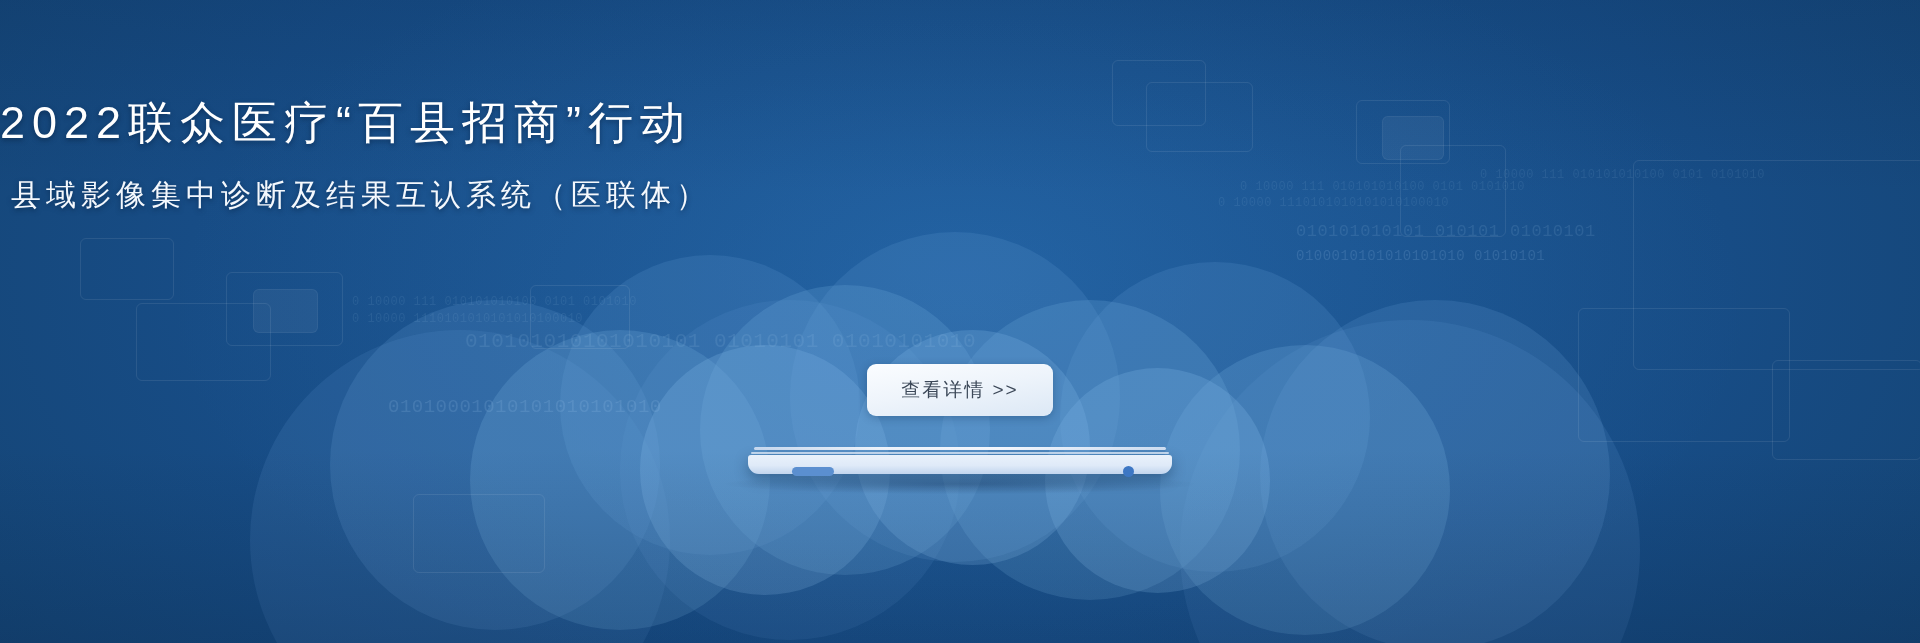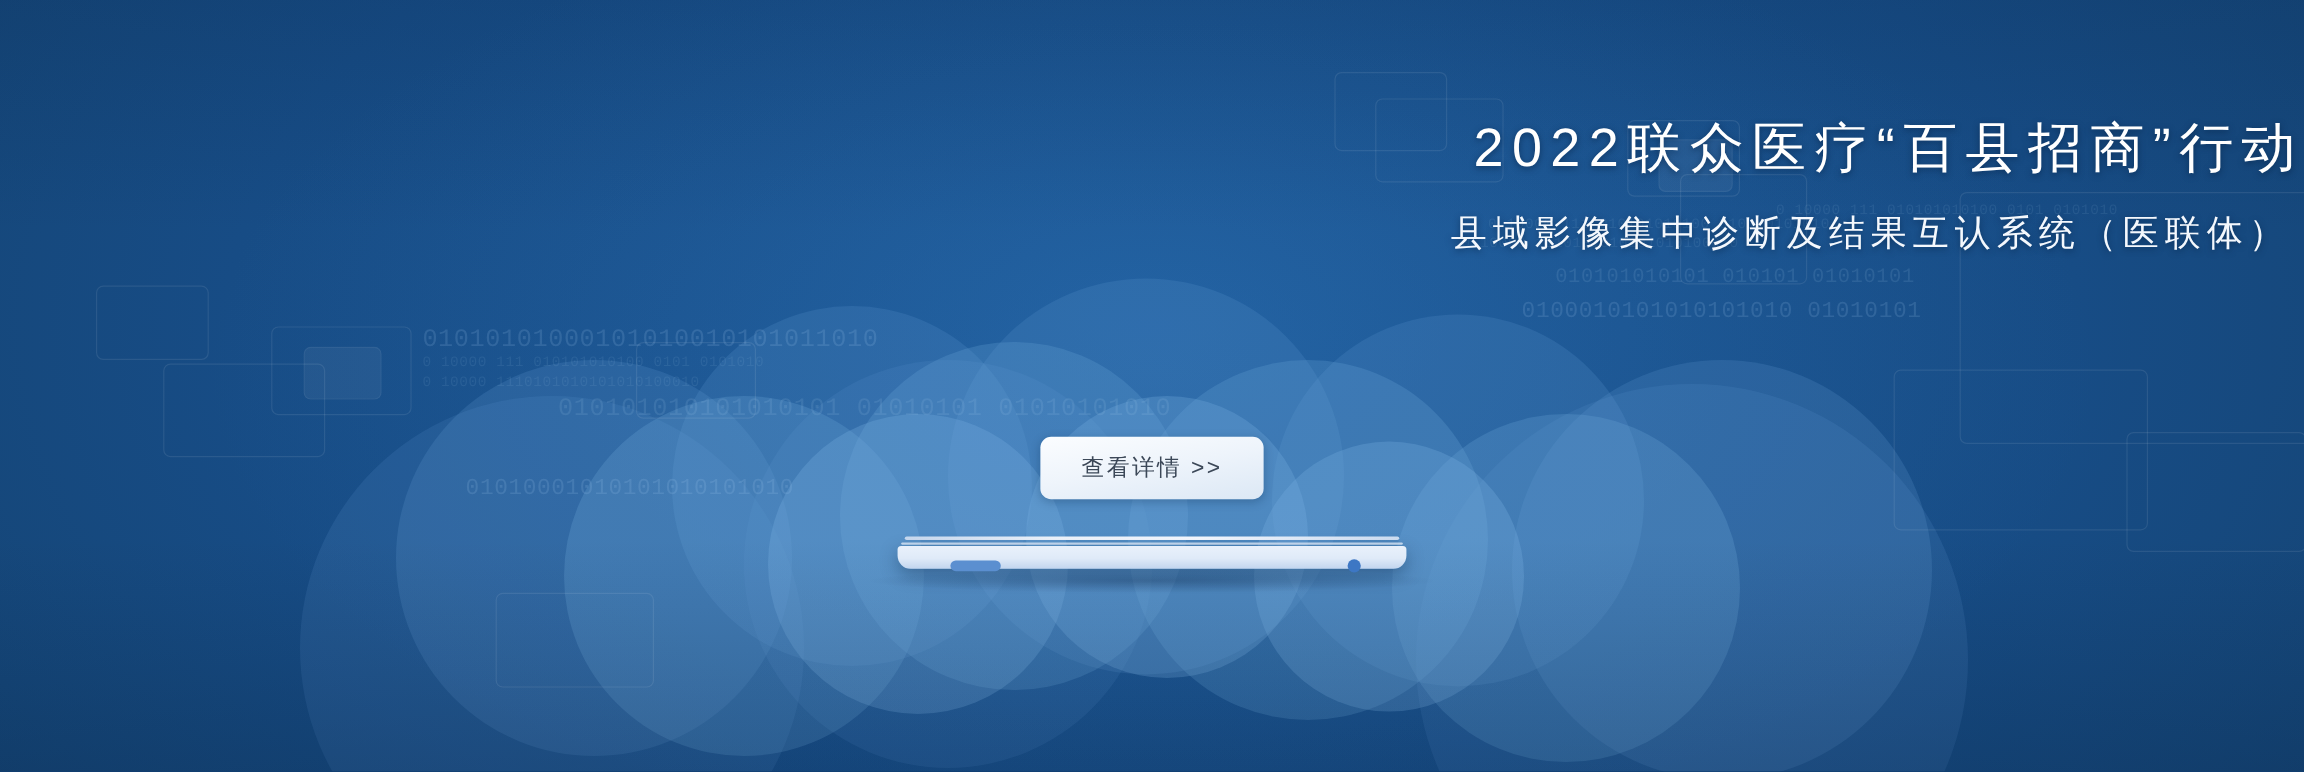--- a/index.html
+++ b/index.html
@@ -57,21 +57,21 @@
   .c-mid   { background: rgba(116,172,222,0.26); }
   .c-front { background: rgba(128,182,230,0.30); }
   .c-deep  { background: rgba(92,148,205,0.17); }
 
   
   .title-wrap {
     position: absolute;
     left: 0;
     right: 0;
     top: 96px;
-    text-align: right;
+    text-align: left;
     z-index: 6;
   }
   .main-title {
     color: #ffffff;
     font-size: 45px;
     font-weight: 400;
     letter-spacing: 7px;
     line-height: 1.18;
     text-shadow: 0 2px 5px rgba(6,30,60,0.55);
     margin: 0;
@@ -217,30 +217,29 @@
 
   <div class="deco-rect" style="left:1112px; top:60px;  width:92px;  height:64px;"></div>
   <div class="deco-rect" style="left:1146px; top:82px;  width:105px; height:68px;"></div>
   <div class="deco-rect" style="left:1356px; top:100px; width:92px;  height:62px;"></div>
   <div class="deco-rect filled" style="left:1382px; top:116px; width:60px; height:42px;"></div>
   <div class="deco-rect" style="left:1400px; top:145px; width:104px; height:90px;"></div>
   <div class="deco-rect" style="left:1633px; top:160px; width:290px; height:208px;"></div>
   <div class="deco-rect" style="left:1578px; top:308px; width:210px; height:132px;"></div>
   <div class="deco-rect" style="left:1772px; top:360px; width:148px; height:98px;"></div>
 
-  <div class="binary" style="left:352px;  top:272px; font-size:21px;">01010101000101010010101011010</div>
   <div class="binary faint" style="left:352px;  top:295px; font-size:12px;">0 10000 111      010101010100   0101     0101010</div>
   <div class="binary faint" style="left:352px;  top:312px; font-size:12px;">0 10000 1110101010101010100010</div>
   <div class="binary soft" style="left:465px;  top:330px; font-size:21px;">010101010101010101 01010101 01010101010</div>
   <div class="binary" style="left:388px;  top:348px; font-size:19px;margin-top:48px;">01010001010101010101010</div>
 
   <div class="binary faint" style="left:1240px; top:180px; font-size:12px;">0 10000 111      010101010100   0101     0101010</div>
   <div class="binary faint" style="left:1218px; top:196px; font-size:12px;">0 10000 1110101010101010100010</div>
   <div class="binary soft" style="left:1268px; top:222px; font-size:17px;margin-left:28px;">010101010101  010101 01010101</div>
-  <div class="binary" style="left:1268px; top:248px; font-size:19px;">0100010101010101010 01010101</div>
+  <div class="binary" style="left:1296px; top:248px; font-size:14px;">0100010101010101010 01010101</div>
   <div class="binary faint" style="left:1480px; top:168px; font-size:12px;">0 10000 111      010101010100   0101     0101010</div>
 
   <div class="title-wrap">
     <h1 class="main-title">2022联众医疗“百县招商”行动</h1>
     <h2 class="sub-title">县域影像集中诊断及结果互认系统（医联体）</h2>
   </div>
 
   <div class="cta-wrap">
     <button class="cta-button">查看详情 &gt;&gt;</button>
   </div>

